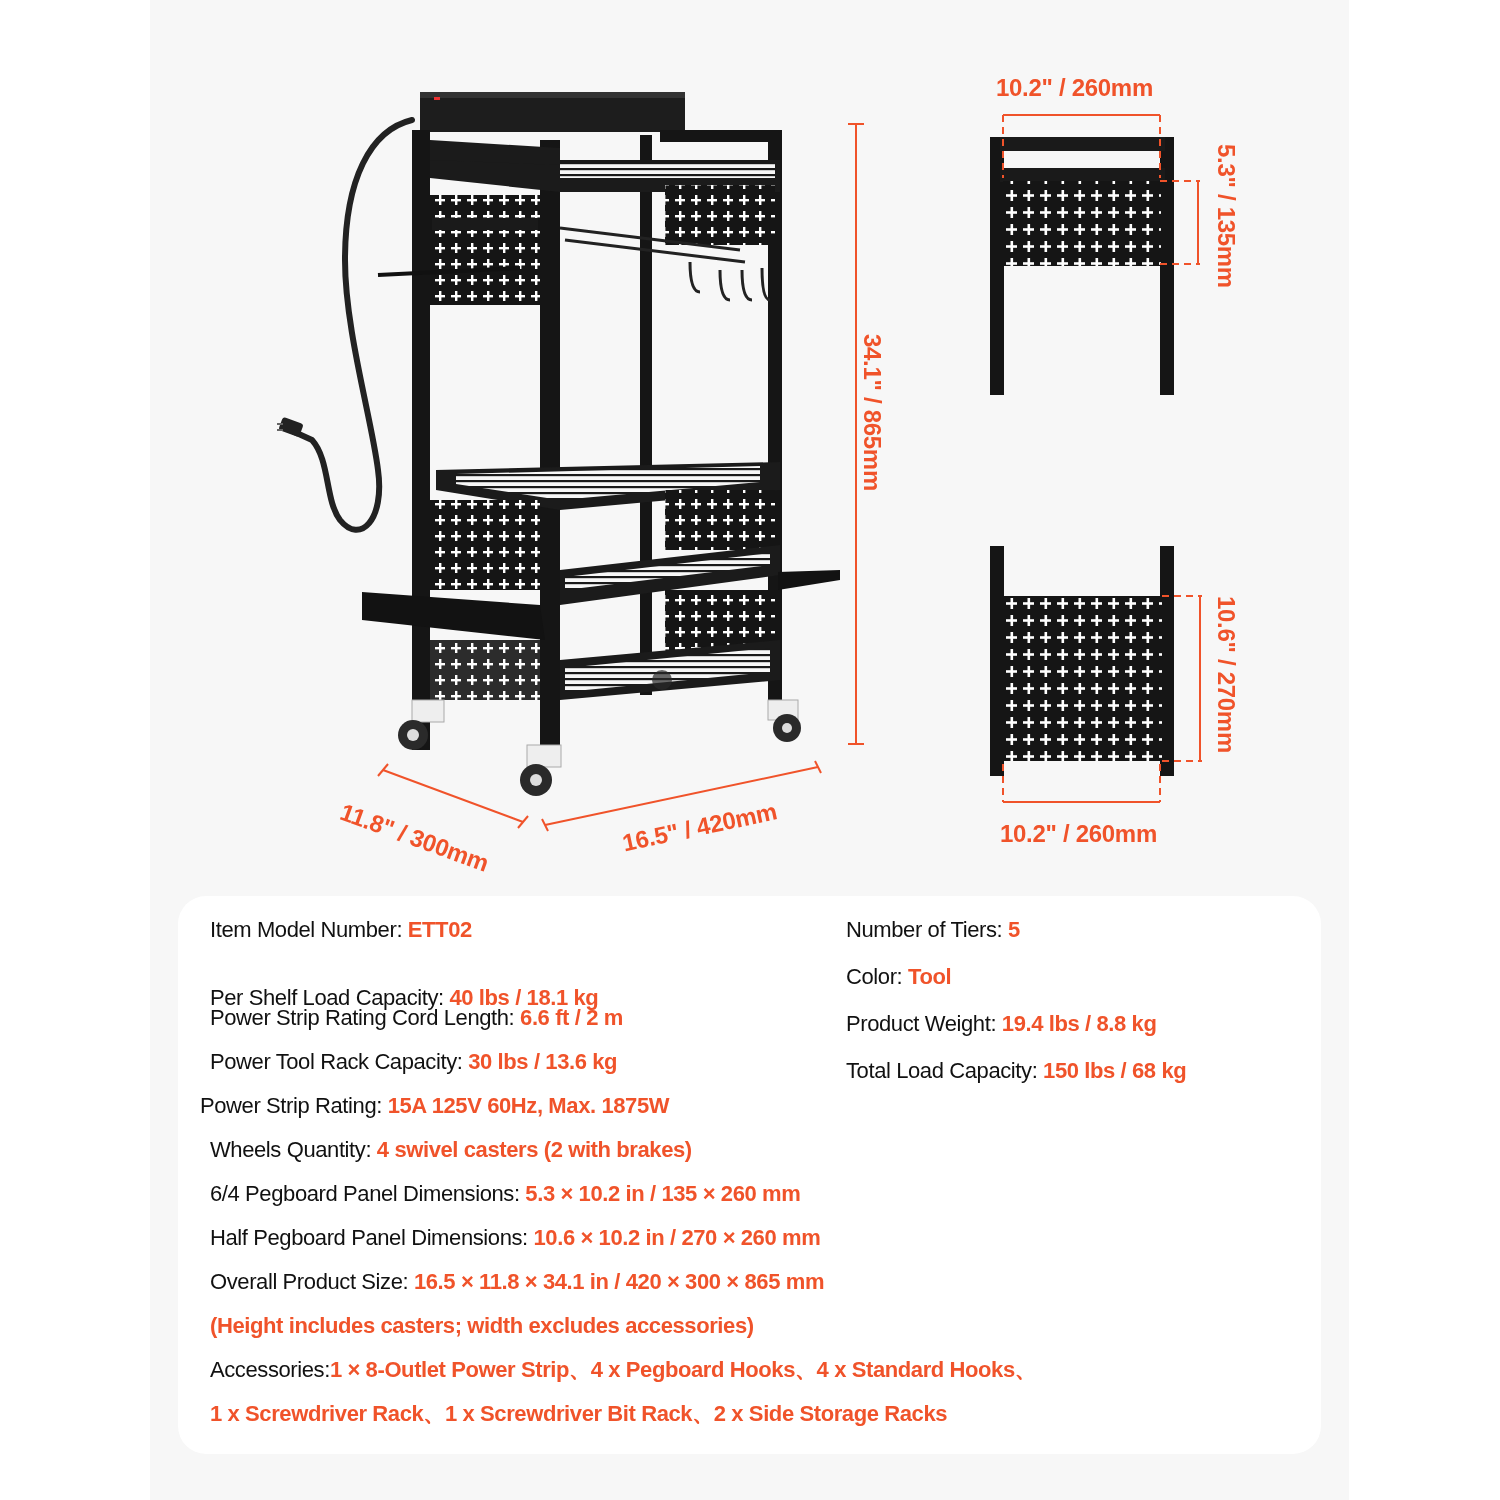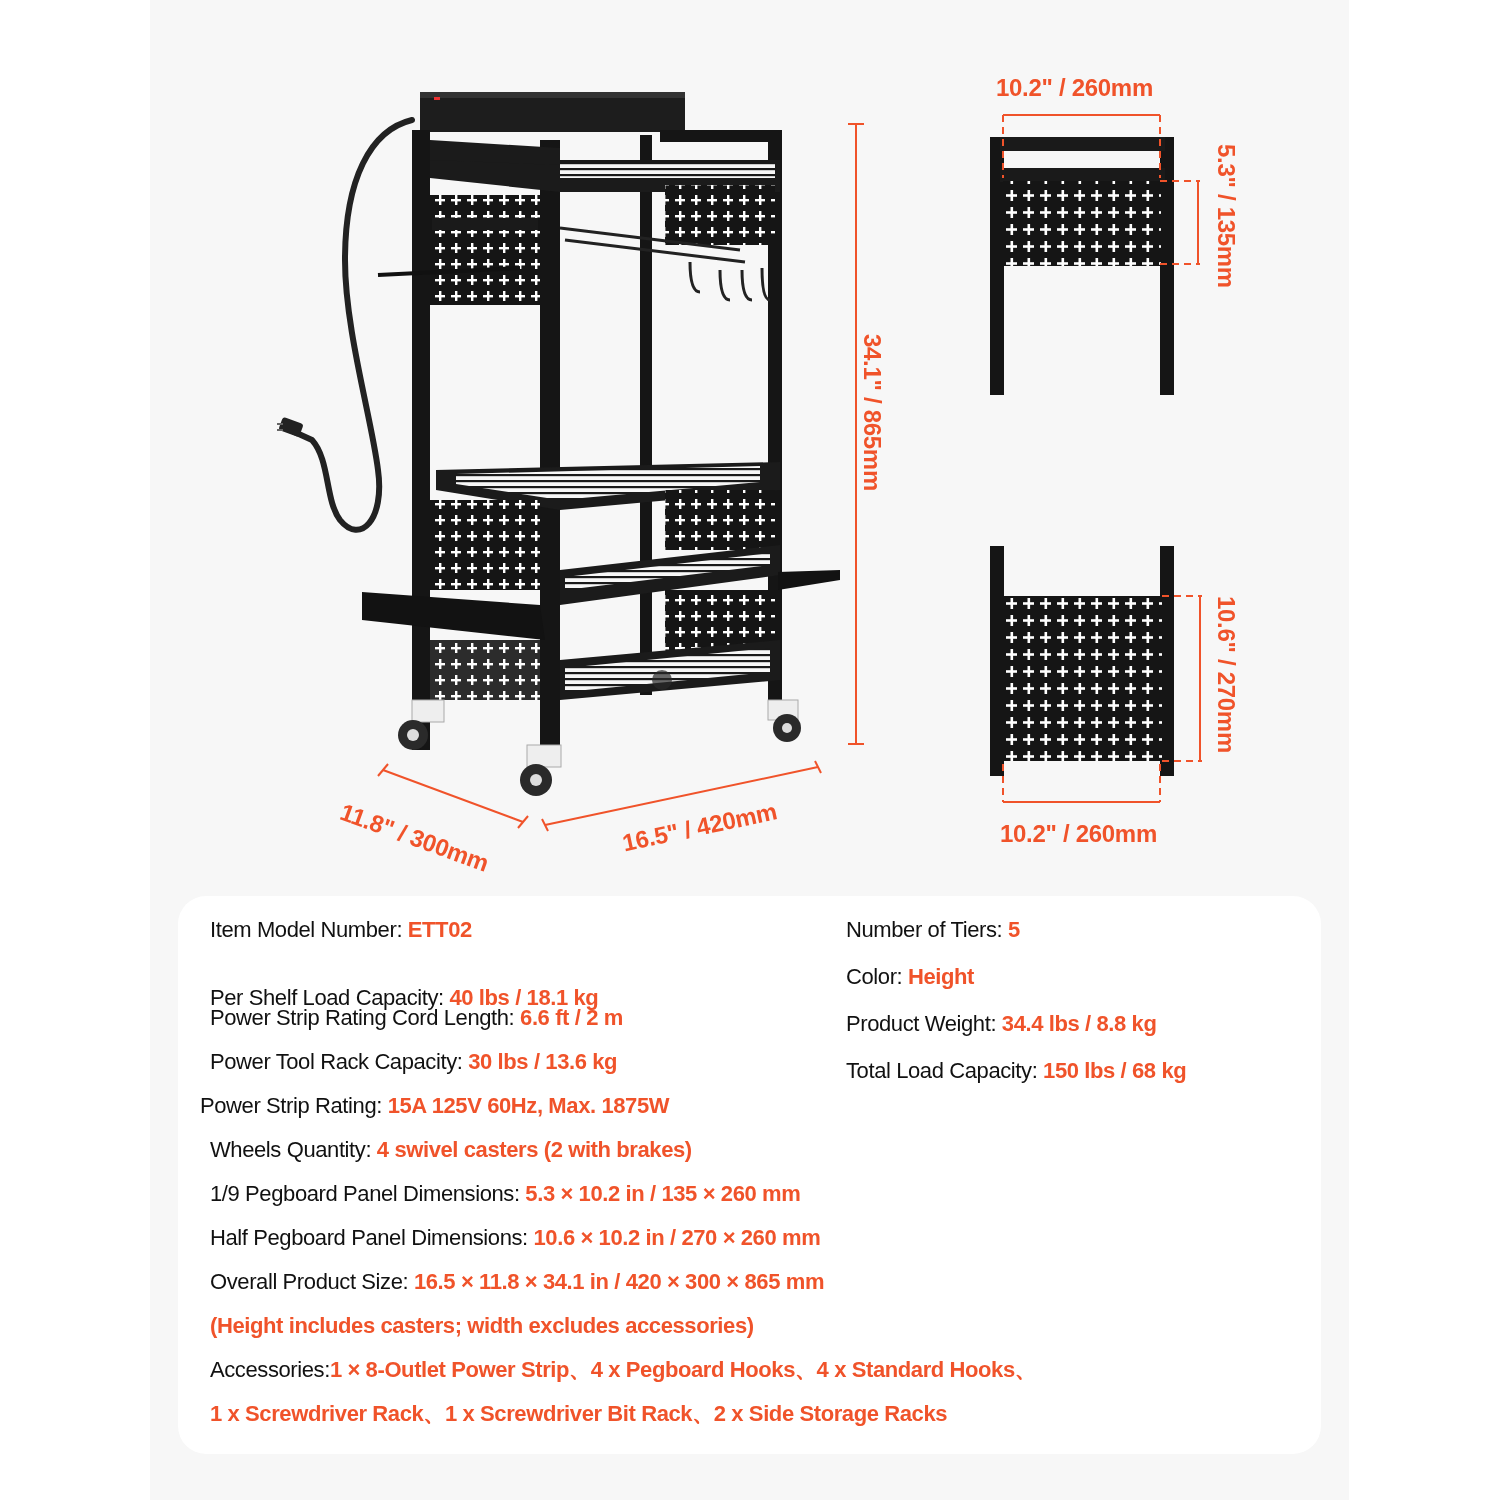--- a/index.html
+++ b/index.html
@@ -199,21 +199,21 @@
 <div class="spec-line" style="left:210px; top:1050px;">
   <span class="lbl">Power Tool Rack Capacity: </span><span class="val">30 lbs / 13.6 kg</span>
 </div>
 <div class="spec-line" style="left:200px; top:1094px;">
   <span class="lbl">Power Strip Rating: </span><span class="val">15A 125V 60Hz, Max. 1875W</span>
 </div>
 <div class="spec-line" style="left:210px; top:1138px;">
   <span class="lbl">Wheels Quantity: </span><span class="val">4 swivel casters (2 with brakes)</span>
 </div>
 <div class="spec-line" style="left:210px; top:1182px;">
-  <span class="lbl">1/9 Pegboard Panel Dimensions: </span><span class="val">5.3 × 10.2 in / 135 × 260 mm</span>
+  <span class="lbl">6/4 Pegboard Panel Dimensions: </span><span class="val">5.3 × 10.2 in / 135 × 260 mm</span>
 </div>
 <div class="spec-line" style="left:210px; top:1226px;">
   <span class="lbl">Half Pegboard Panel Dimensions: </span><span class="val">10.6 × 10.2 in / 270 × 260 mm</span>
 </div>
 <div class="spec-line" style="left:210px; top:1270px;">
   <span class="lbl">Overall Product Size: </span><span class="val">16.5 × 11.8 × 34.1 in / 420 × 300 × 865 mm</span>
 </div>
 <div class="spec-line" style="left:210px; top:1314px;">
   <span class="val">(Height includes casters; width excludes accessories)</span>
 </div>
@@ -221,20 +221,20 @@
   <span class="lbl">Accessories:</span><span class="val">1 × 8-Outlet Power Strip、4 x Pegboard Hooks、4 x Standard Hooks、</span>
 </div>
 <div class="spec-line" style="left:210px; top:1402px;">
   <span class="val">1 x Screwdriver Rack、1 x Screwdriver Bit Rack、2 x Side Storage Racks</span>
 </div>
 
 <div class="spec-line" style="left:846px; top:918px;">
   <span class="lbl">Number of Tiers: </span><span class="val">5</span>
 </div>
 <div class="spec-line" style="left:846px; top:965px;">
-  <span class="lbl">Color: </span><span class="val">Height</span>
+  <span class="lbl">Color: </span><span class="val">Tool</span>
 </div>
 <div class="spec-line" style="left:846px; top:1012px;">
-  <span class="lbl">Product Weight: </span><span class="val">34.4 lbs / 8.8 kg</span>
+  <span class="lbl">Product Weight: </span><span class="val">19.4 lbs / 8.8 kg</span>
 </div>
 <div class="spec-line" style="left:846px; top:1059px;text-align:right;">
   <span class="lbl">Total Load Capacity: </span><span class="val">150 lbs / 68 kg</span>
 </div>
 
 </body></html>

